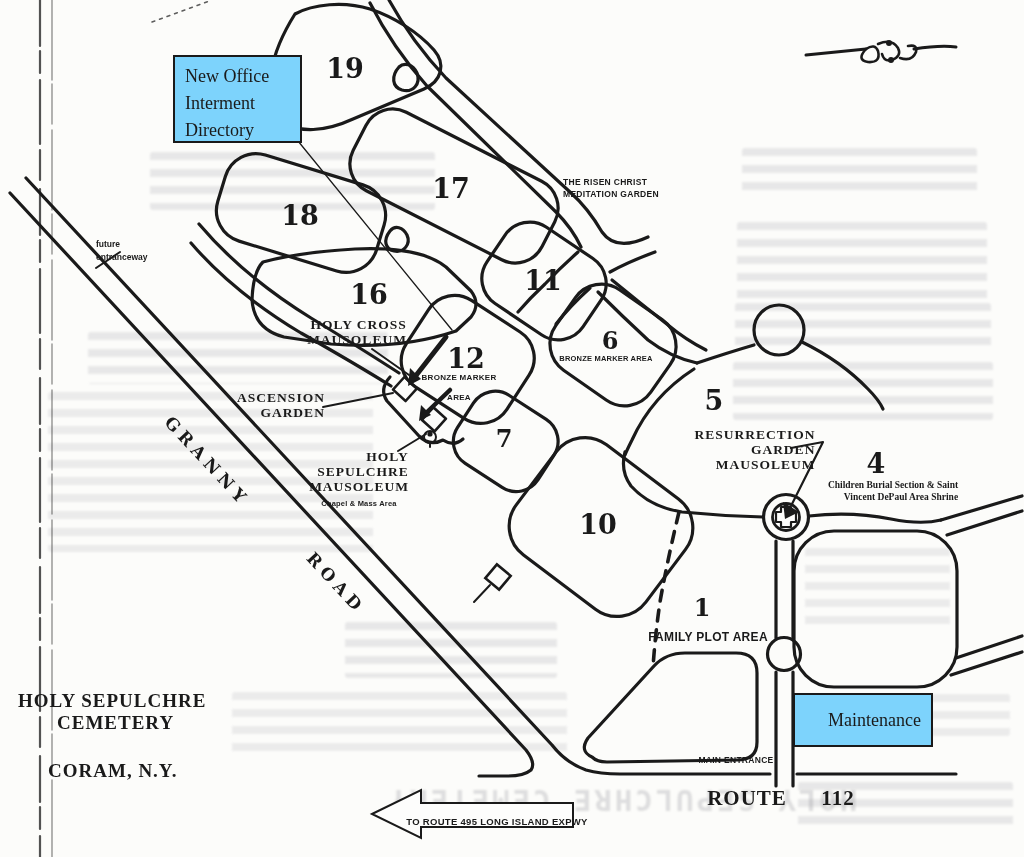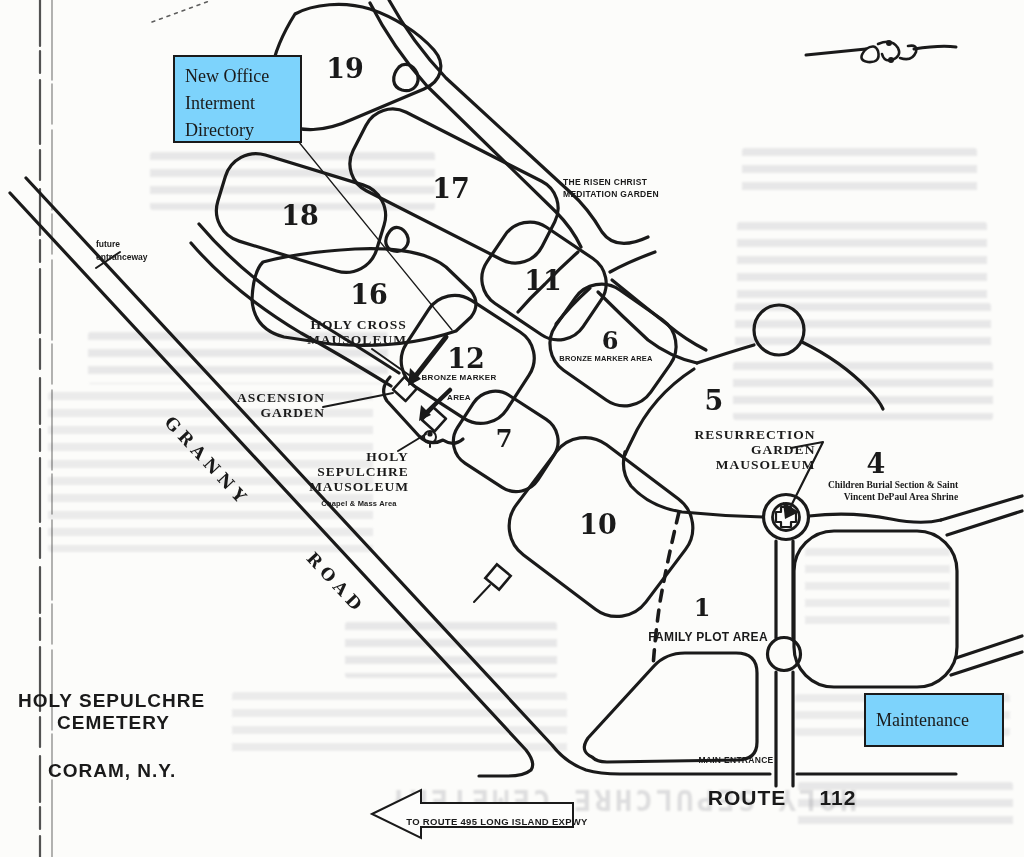--- a/index.html
+++ b/index.html
@@ -6,21 +6,21 @@
   #page{position:relative;width:1024px;height:857px;background:#fcfcfa;overflow:hidden;
         font-family:"Liberation Serif", serif;color:#1a1a1a;}
   .abs{position:absolute;}
   .ctr{transform:translate(-50%,-50%);text-align:right;white-space:nowrap;}
   .lbl-caps{font-family:"Liberation Serif", serif;font-weight:bold;font-size:13.5px;
             letter-spacing:1px;line-height:15px;}
   .lbl-sm{font-family:"Liberation Sans", sans-serif;font-weight:bold;font-size:8.5px;
           letter-spacing:.3px;line-height:12px;margin-top:8px;}
   .lbl-tiny{font-family:"Liberation Sans", sans-serif;font-weight:bold;font-size:7.5px;letter-spacing:.2px;}
   .secnum{font-family:"DejaVu Serif", serif;font-weight:bold;font-size:27px;}
-  .mono-title{font-family:Liberation Sans, sans-serif;font-weight:bold;letter-spacing:1px;}
+  .mono-title{font-family:Liberation Serif, serif;font-weight:bold;letter-spacing:1px;}
   .mapbox{position:absolute;background:#7dd3fc;border:2px solid #1a1a1a;
           font-size:18px;line-height:1.5;padding:6px 10px;z-index:6;}
   .bleed{position:absolute;z-index:1;filter:blur(.8px);opacity:.5;border-radius:3px;
          background:repeating-linear-gradient(to bottom, rgba(125,125,138,.32) 0 8px, rgba(0,0,0,0) 8px 17px);}
   .bleed-title{position:absolute;z-index:1;transform:translate(-50%,-50%) rotate(180deg);
          font-family:"DejaVu Sans Mono", monospace;font-weight:bold;font-size:29px;letter-spacing:3px;
          color:rgba(115,115,125,.22);filter:blur(1.1px);white-space:nowrap;}
   svg{position:absolute;left:0;top:0;z-index:2;}
   .txt{z-index:4;}
   .rot47{transform:translate(-50%,-50%) rotate(47deg);}
@@ -204,21 +204,21 @@
   <div class="abs ctr lbl-sm txt" style="left:736px;top:752px">MAIN ENTRANCE</div>
   <div class="abs ctr mono-title txt" style="left:747px;top:798px;font-size:21px">ROUTE</div>
   <div class="abs ctr mono-title txt" style="left:838px;top:798px;font-size:21px">112</div>
   <div class="abs ctr lbl-sm txt" style="left:497px;top:814px;font-size:9.5px">TO ROUTE 495 LONG ISLAND EXPWY</div>
 
   <div class="mapbox" style="left:173px;top:55px;width:105px;height:72px">
     <div>New Office</div>
     <div>Interment</div>
     <div>Directory</div>
   </div>
-  <div class="mapbox" style="left:864px;top:693px;width:116px;height:38px;display:flex;align-items:center;justify-content:flex-start">
+  <div class="mapbox" style="left:793px;top:693px;width:116px;height:38px;display:flex;align-items:center;justify-content:flex-end">
     <div>Maintenance</div>
   </div>
 
   <div class="abs txt" style="left:0;top:0;width:0;height:0">
     <div class="abs mono-title" style="left:18px;top:690px;font-size:19px;white-space:nowrap">HOLY SEPULCHRE</div>
     <div class="abs mono-title" style="left:57px;top:712px;font-size:19px;white-space:nowrap">CEMETERY</div>
     <div class="abs mono-title" style="left:48px;top:760px;font-size:19px;white-space:nowrap">CORAM, N.Y.</div>
   </div>
 
 </div>

